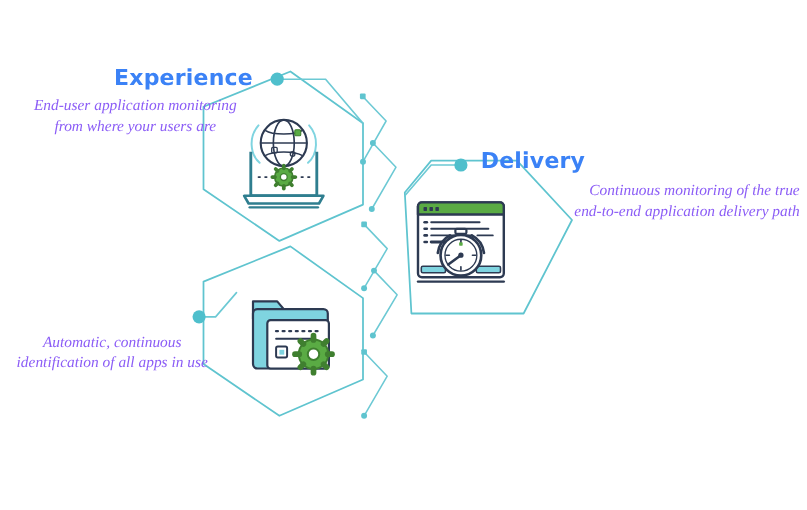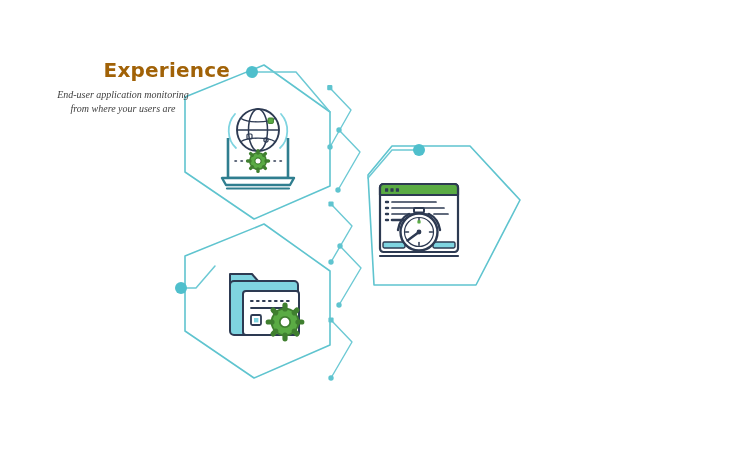--- a/index.html
+++ b/index.html
@@ -11,30 +11,30 @@
     position:relative;
   }
   #stage{position:absolute;left:0;top:0;width:734px;height:464px;}
   svg#scene{position:absolute;left:0;top:0;width:734px;height:464px;}
 
   .label-block{position:absolute;}
   .heading{
     font-family:"DejaVu Sans", sans-serif;
     font-weight:bold;
     font-size:20px;
-    color:#a16207;
+    color:#3b82f6;
     letter-spacing:.2px;
     white-space:nowrap;
     line-height:1;
   }
   .desc{
     font-family:"Liberation Serif", serif;
     font-style:italic;
-    font-size:10px;
-    color:#404040;
+    font-size:14px;
+    color:#8b5cf6;
     line-height:1.35;
     white-space:pre-line;
   }
   #exp-labels{left:8px;top:60px;width:230px;text-align:right;}
   #exp-labels .heading{text-align:right;padding-right:8px;}
   #exp-labels .desc{margin-top:8px;text-align:center;}
 
   #usage-labels{left:8px;top:296px;width:188px;text-align:right;}
   #usage-labels .heading{text-align:right;padding-right:6px;}
   #usage-labels .desc{margin-top:7px;text-align:center;}
@@ -229,16 +229,23 @@
     </g>
   </svg>
 
   <div class="label-block" id="exp-labels">
     <div class="heading">Experience</div>
     <div class="desc">End-user application monitoring
 from where your users are</div>
   </div>
 
   <div class="label-block" id="usage-labels">
+    <div class="desc">Automatic, continuous
+identification of all apps in use</div>
   </div>
 
+  <div class="label-block" id="del-labels">
+    <div class="heading">Delivery</div>
+    <div class="desc">Continuous monitoring of the true
+end-to-end application delivery path</div>
+  </div>
 
 </div>
 
 </body></html>

